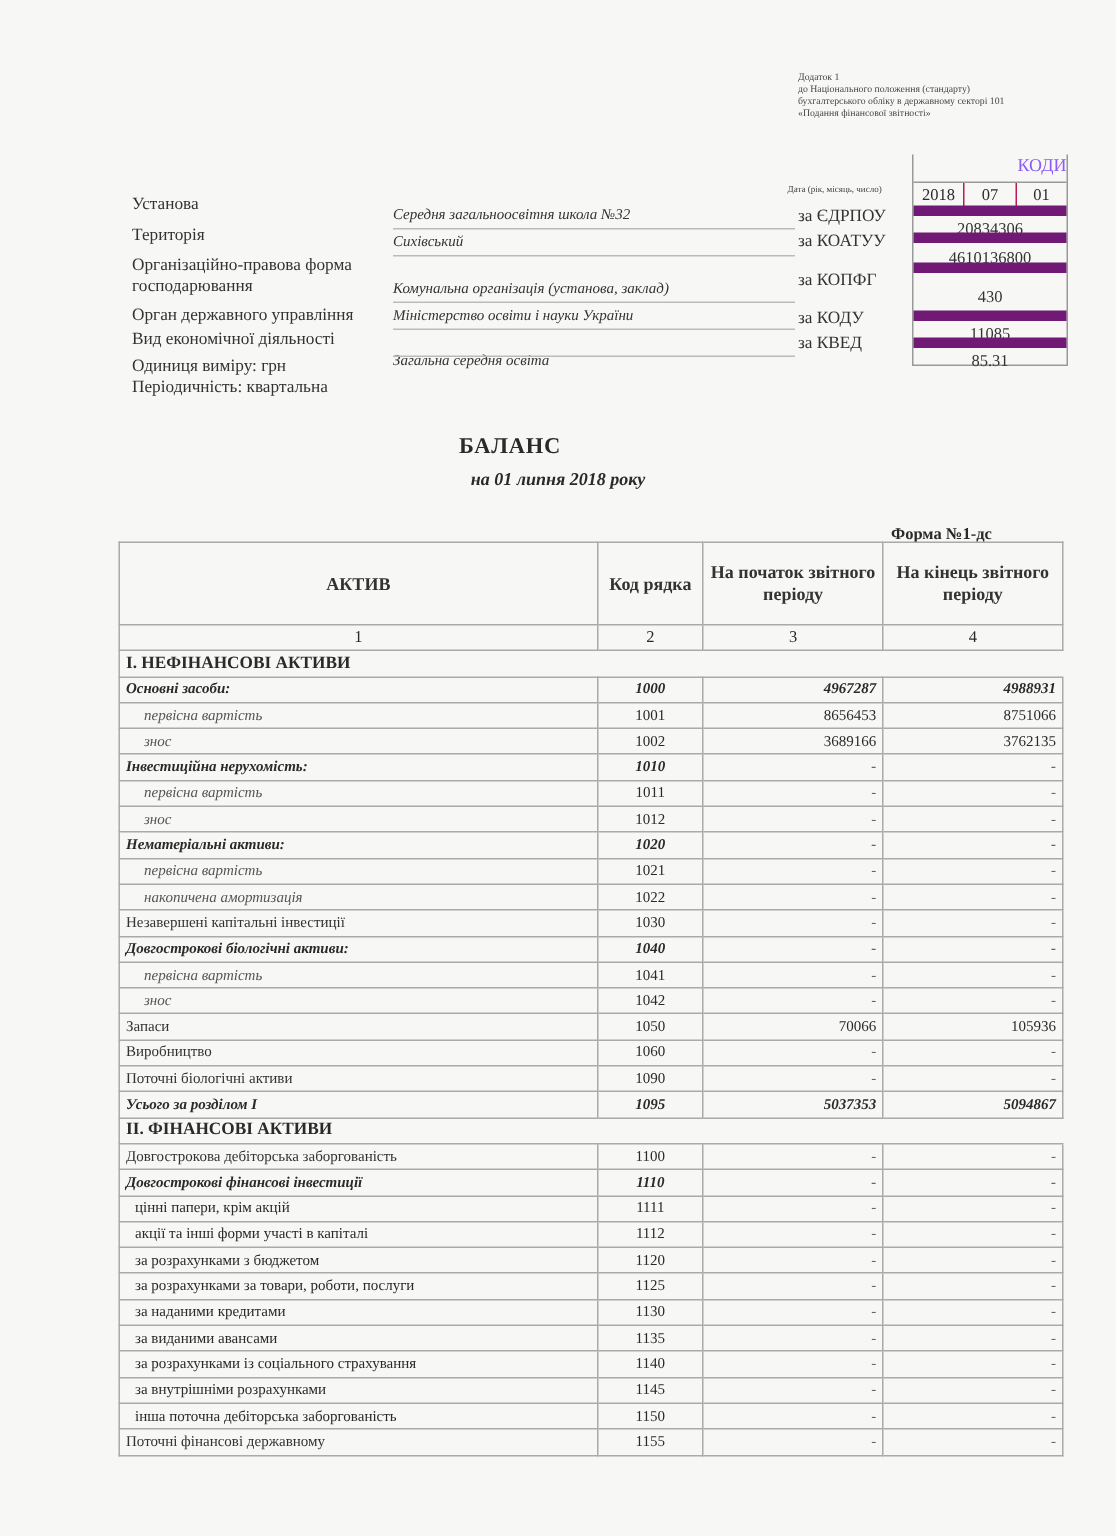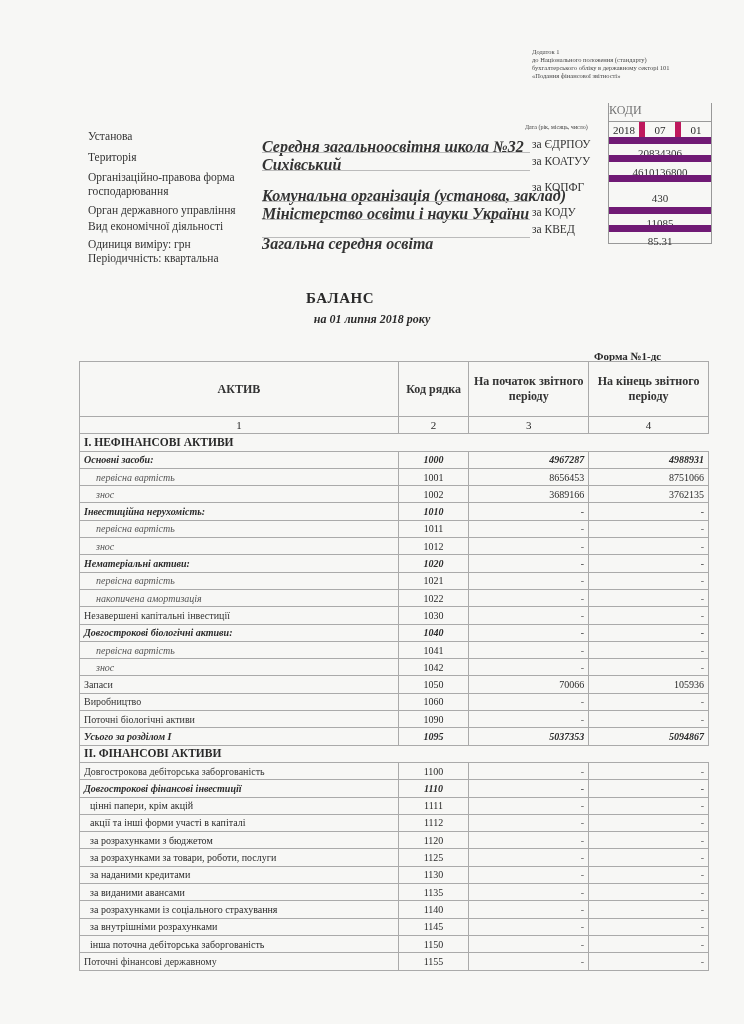--- a/index.html
+++ b/index.html
@@ -4,28 +4,28 @@
 <style>
   html, body { margin: 0; padding: 0; }
   body {
     width: 744px; height: 1024px; position: relative; overflow: hidden;
     background: #f7f7f5; color: #2a2a2a;
     font-family: "Liberation Serif", "DejaVu Serif", serif;
   }
   .abs { position: absolute; }
   .appendix { left: 532px; top: 48px; font-size: 6.5px; line-height: 8px; color: #444; }
   .hdr-label { left: 88px; font-size: 11.5px; color: #333; }
-  .hdr-value { left: 262px; font-size: 16px; font-style: italic; font-weight: bold; color: #333; }
+  .hdr-value { left: 262px; font-size: 10px; font-style: italic; font-weight: normal; color: #333; }
   .hdr-underline { left: 262px; width: 268px; border-bottom: 1px solid #bbb; height: 0; }
   .code-label { left: 532px; font-size: 11.5px; color: #333; }
   .codes-box { left: 608px; top: 103px; width: 102px; height: 140px; border: 1px solid #999; border-top: none; }
   .code-cell { position: absolute; left: 0; width: 102px; text-align: center; font-size: 11px; border-top: 7px solid #701a75; color: #333; }
-  .kodi-title { position: absolute; left: 0; top: 0; width: 102px; text-align: left; font-size: 12px; color: #737373; }
+  .kodi-title { position: absolute; left: 0; top: 0; width: 102px; text-align: right; font-size: 12px; color: #8b5cf6; }
   .date-cells { position: absolute; left: 0; top: 18px; width: 102px; height: 16px; border-top: 1px solid #999; display: flex; }
-  .date-cells span { flex: 1; text-align: center; font-size: 11px; border-right: 6px solid #be185d; line-height: 16px; }
+  .date-cells span { flex: 1; text-align: center; font-size: 11px; border-right: 1px solid #be185d; line-height: 16px; }
   .date-cells span:last-child { border-right: none; }
   .date-label { left: 525px; top: 124px; font-size: 6px; color: #444; }
   .title { left: 0; width: 680px; top: 290px; text-align: center; font-size: 15px; font-weight: bold; letter-spacing: 0.5px; }
   .subtitle { left: 0; width: 744px; top: 312px; text-align: center; font-size: 12px; font-style: italic; font-weight: bold; }
   .form-no { left: 594px; top: 350px; font-size: 11px; font-weight: bold; }
   table.bal {
     position: absolute; left: 79px; top: 361px; width: 630px;
     border-collapse: collapse; font-size: 10px;
   }
   table.bal td, table.bal th {

